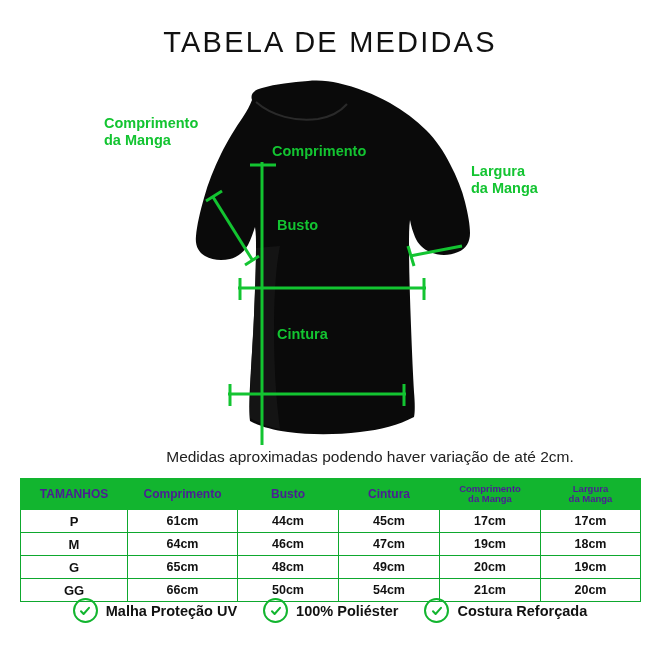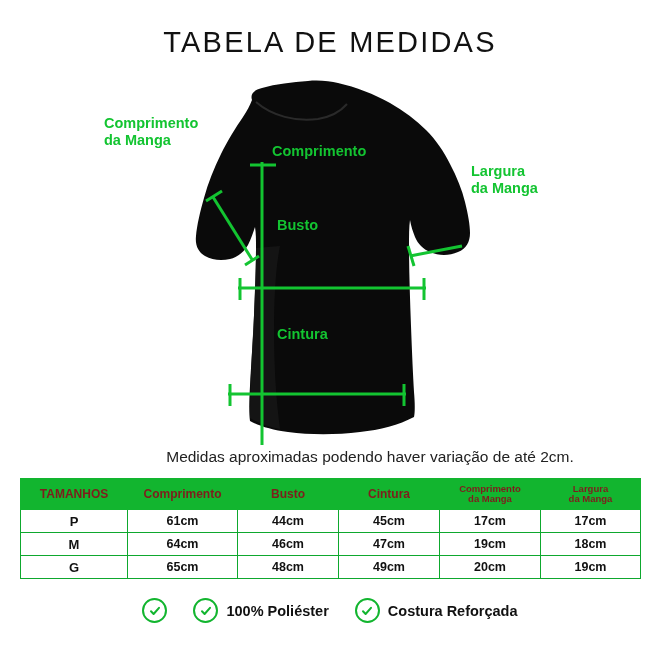--- a/index.html
+++ b/index.html
@@ -72,21 +72,21 @@
   table.sizes th, table.sizes td {
     border: 1px solid #0ea82e;
     text-align: center;
     font-size: 12.5px;
     color: #111111;
     height: 22px;
     padding: 0;
   }
   table.sizes thead th {
     background: #12b52f;
-    color: #7f1d1d;
+    color: #4c1d95;
     font-weight: bold;
     font-size: 12px;
     height: 30px;
     line-height: 1.05;
     border-color: #12b52f;
   }
   table.sizes thead th.two-line {
     font-size: 9.5px;
     font-weight: bold;
   }
@@ -279,31 +279,40 @@
           <td>18cm</td>
         </tr>
         <tr>
           <td class="size-label">G</td>
           <td>65cm</td>
           <td>48cm</td>
           <td>49cm</td>
           <td>20cm</td>
           <td>19cm</td>
         </tr>
+        <tr>
+          <td class="size-label">GG</td>
+          <td>66cm</td>
+          <td>50cm</td>
+          <td>54cm</td>
+          <td>21cm</td>
+          <td>20cm</td>
+        </tr>
       </tbody>
     </table>
   </div>
 
   <div class="features">
     <div class="feature">
       <span class="check">
         <svg width="12" height="12" viewBox="0 0 12 12">
             <path d="M2 6.3 L4.6 9 L10 2.8" fill="none" stroke="#12b52f" stroke-width="2" stroke-linecap="round" stroke-linejoin="round"></path>
           </svg>
       </span>
+      <span class="flabel">Malha Proteção UV</span>
     </div>
     <div class="feature">
       <span class="check">
         <svg width="12" height="12" viewBox="0 0 12 12">
             <path d="M2 6.3 L4.6 9 L10 2.8" fill="none" stroke="#12b52f" stroke-width="2" stroke-linecap="round" stroke-linejoin="round"></path>
           </svg>
       </span>
       <span class="flabel">100% Poliéster</span>
     </div>
     <div class="feature">

